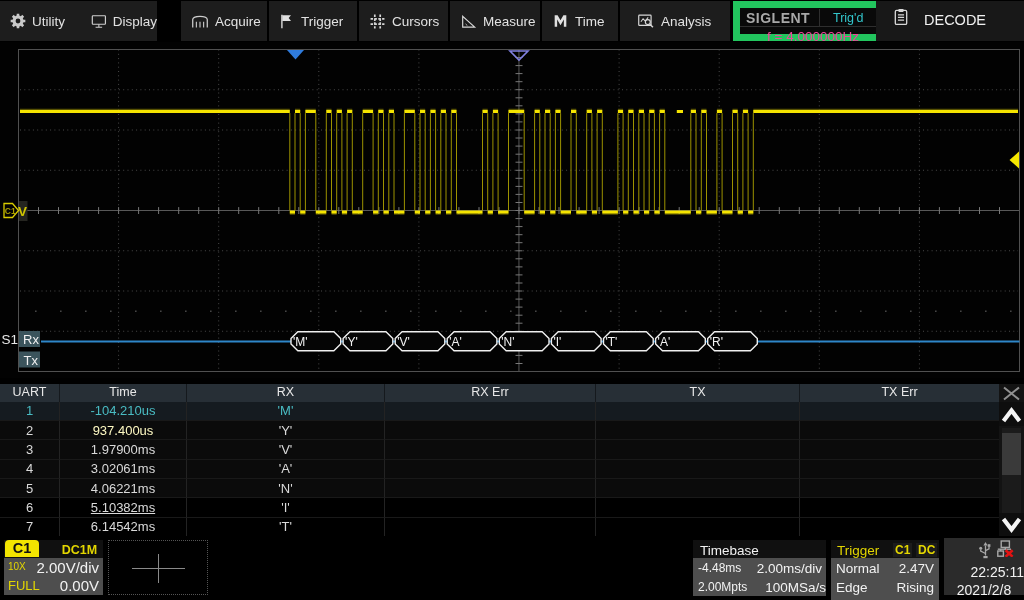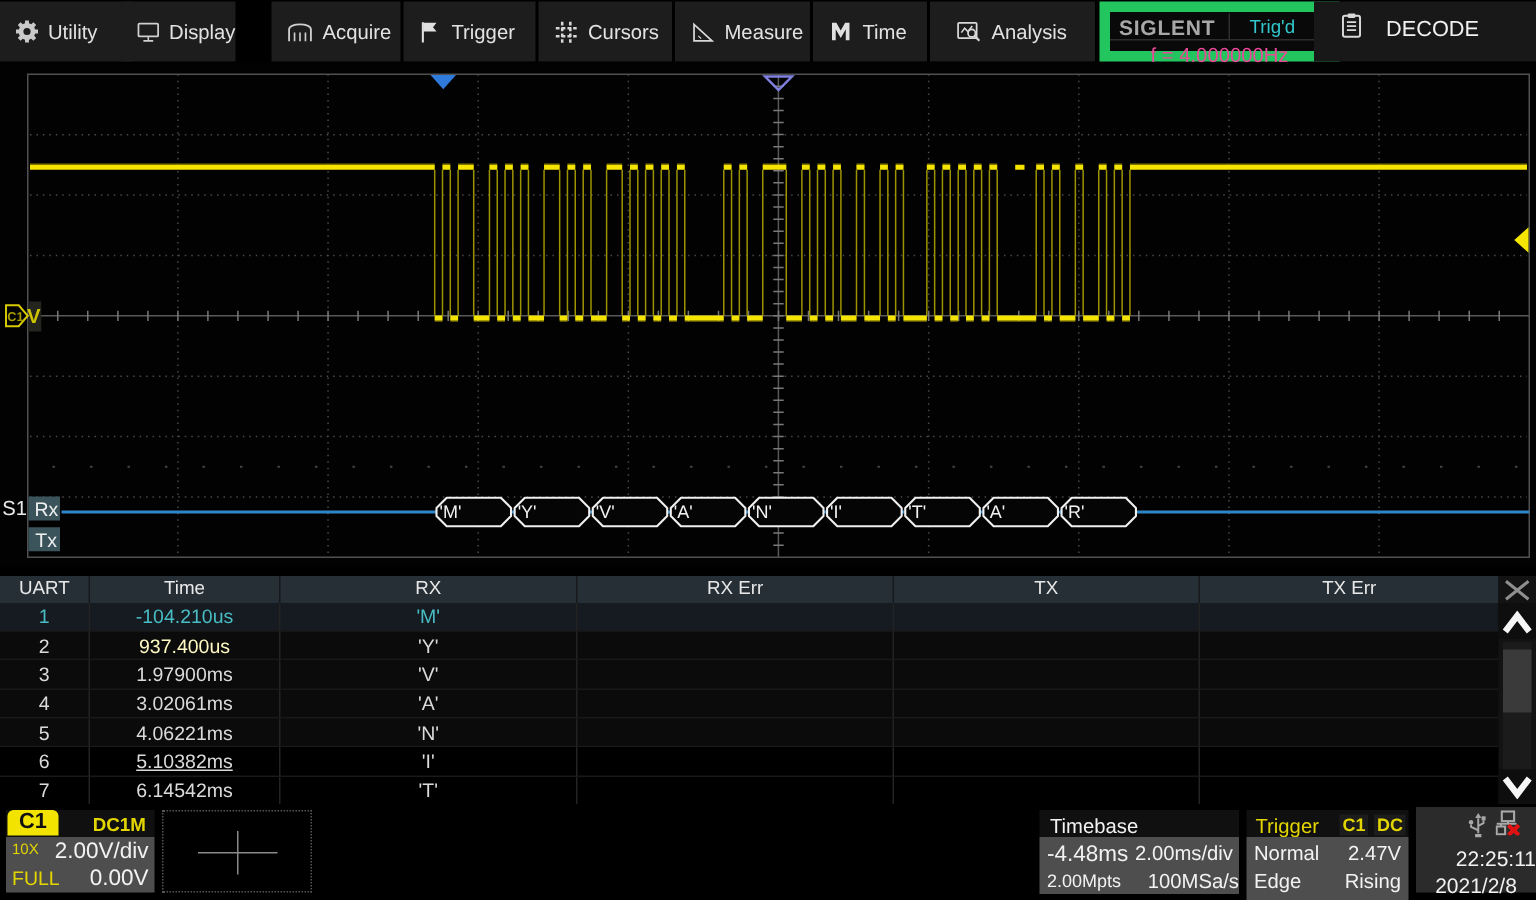--- a/index.html
+++ b/index.html
@@ -286,21 +286,21 @@
 
     <div class="abs" style="left:108px;top:4px;width:100px;height:55px;border:1px dotted #555;box-sizing:border-box">
       <div class="abs" style="left:23px;top:27px;width:53px;height:1px;background:#8a8a8a"></div>
       <div class="abs" style="left:49px;top:13px;width:1px;height:29px;background:#8a8a8a"></div>
     </div>
 
     <div class="ch-hdr" style="left:693px;top:4px;width:133px;height:18px">
       <div class="abs wht" style="left:7px;top:3px;font-size:13.5px">Timebase</div>
     </div>
     <div class="graybody" style="left:693px;top:22px;width:133px;height:38px">
-      <div class="abs wht" style="left:5px;top:3px;font-size:15px">-4.48ms</div>
+      <div class="abs wht" style="left:5px;top:3px;font-size:12px">-4.48ms</div>
       <div class="abs wht" style="right:4px;top:3px;font-size:13.5px">2.00ms/div</div>
       <div class="abs wht" style="left:5px;top:22px;font-size:12px">2.00Mpts</div>
       <div class="abs wht" style="right:0;top:22px;font-size:13.5px">100MSa/s</div>
     </div>
 
     <div class="ch-hdr" style="left:831px;top:4px;width:108px;height:18px">
       <div class="abs yel" style="left:6px;top:3px;font-size:13.5px">Trigger</div>
       <div class="abs yel" style="left:62px;top:3px;font-size:12px;font-weight:bold;background:#1c1c1c;padding:0 2px">C1</div>
       <div class="abs yel" style="left:85px;top:3px;font-size:12px;font-weight:bold;background:#1c1c1c;padding:0 2px">DC</div>
     </div>

